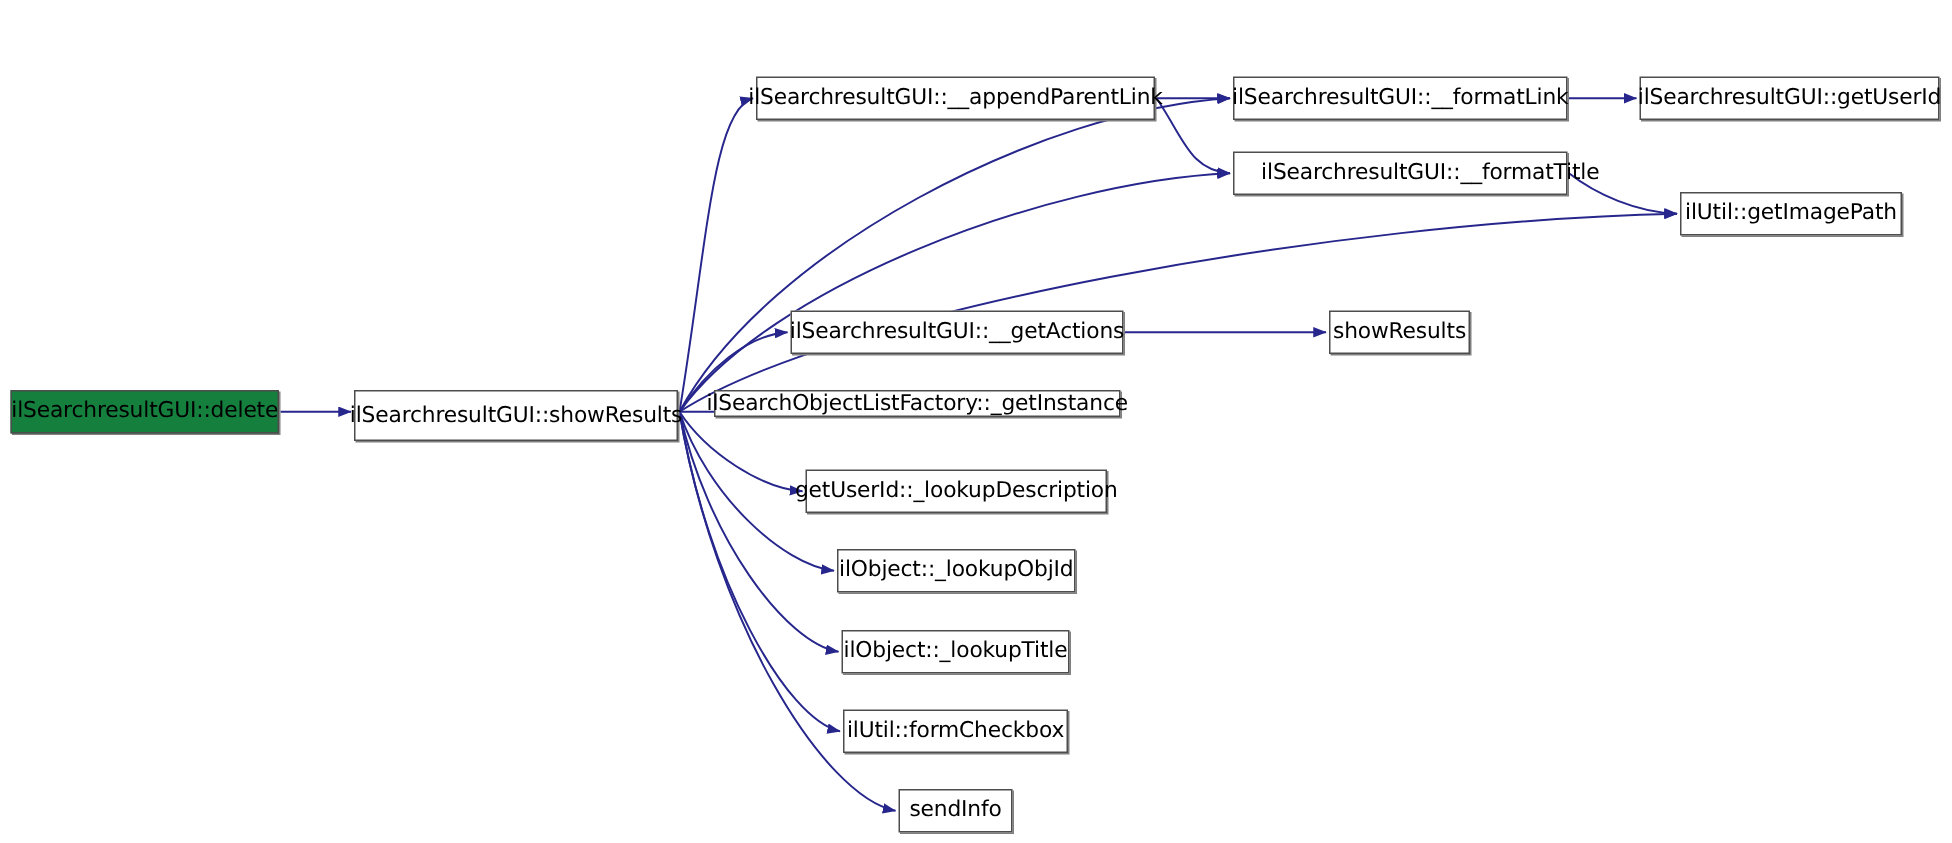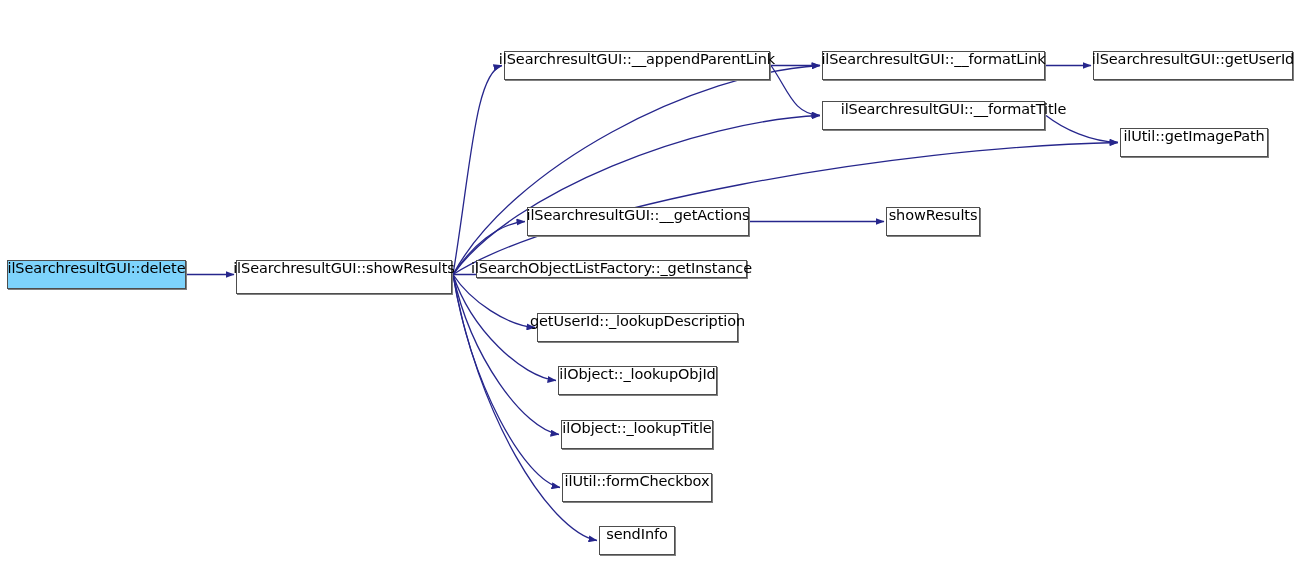--- a/index.html
+++ b/index.html
@@ -21,32 +21,33 @@
     left: 0;
     top: 0;
     width: 1301px;
     height: 562px;
     pointer-events: none;
   }
   .node {
     position: absolute;
     box-sizing: border-box;
     display: flex;
+    align-items: center;
     justify-content: center;
     border: 1px solid #4d4d4d;
     background: #ffffff;
     color: #000000;
     font-size: 14.5px;
     line-height: 1;
     white-space: nowrap;
     letter-spacing: -0.1px;
     box-shadow: 1px 1px 0 0 #808080;
   }
   .node.highlight {
-    background: #7dd3fc;
+    background: #15803d;
   }
   .node-label {
     display: block;
     padding: 0 7px;
   }
 </style>
 </head>
 <body>
 
 <div id="graph-root">

